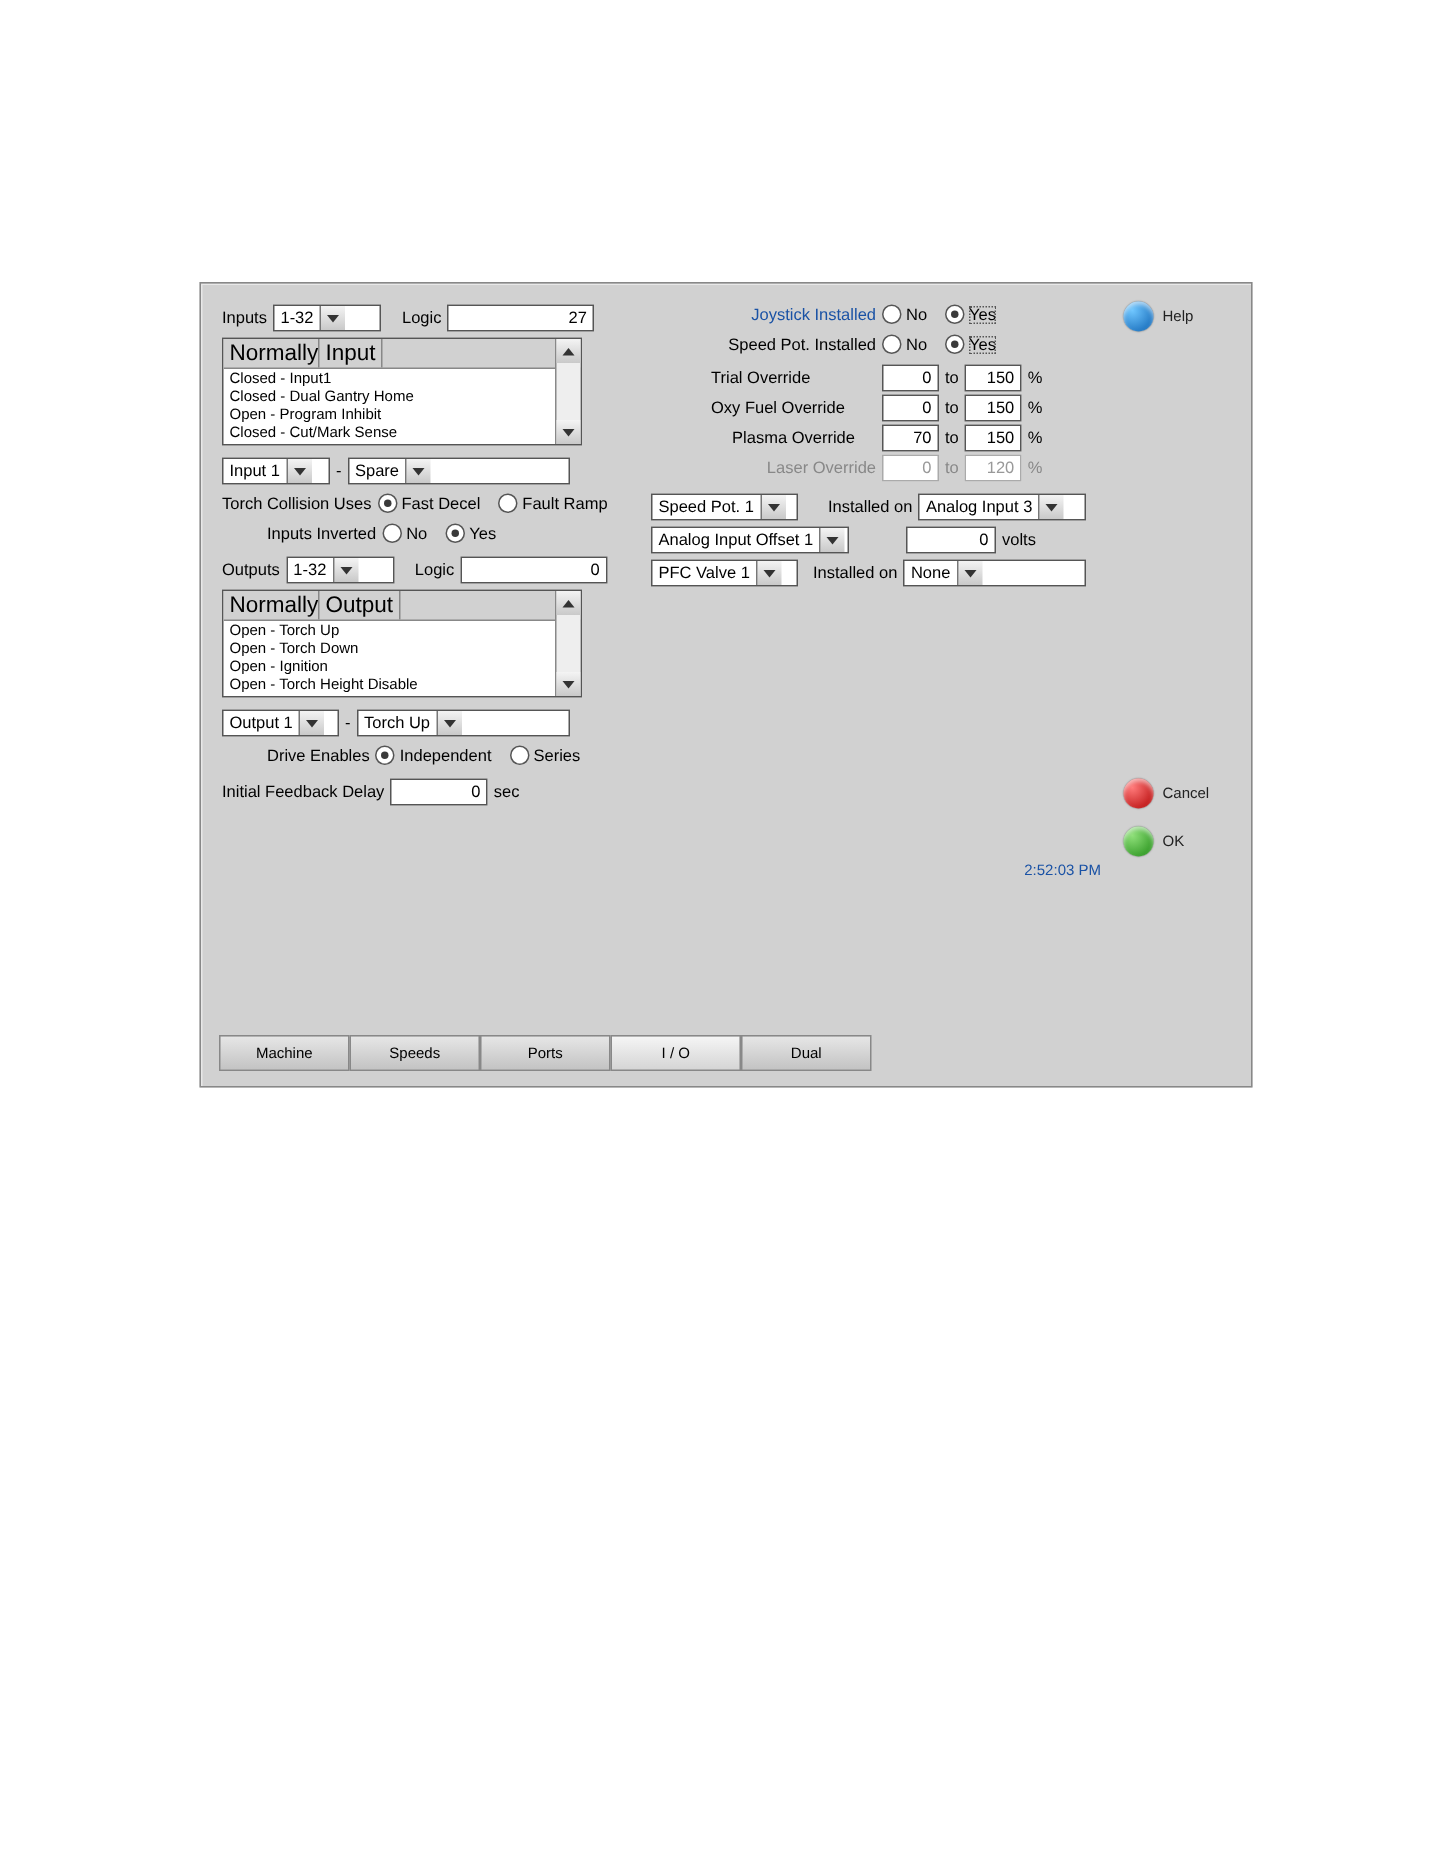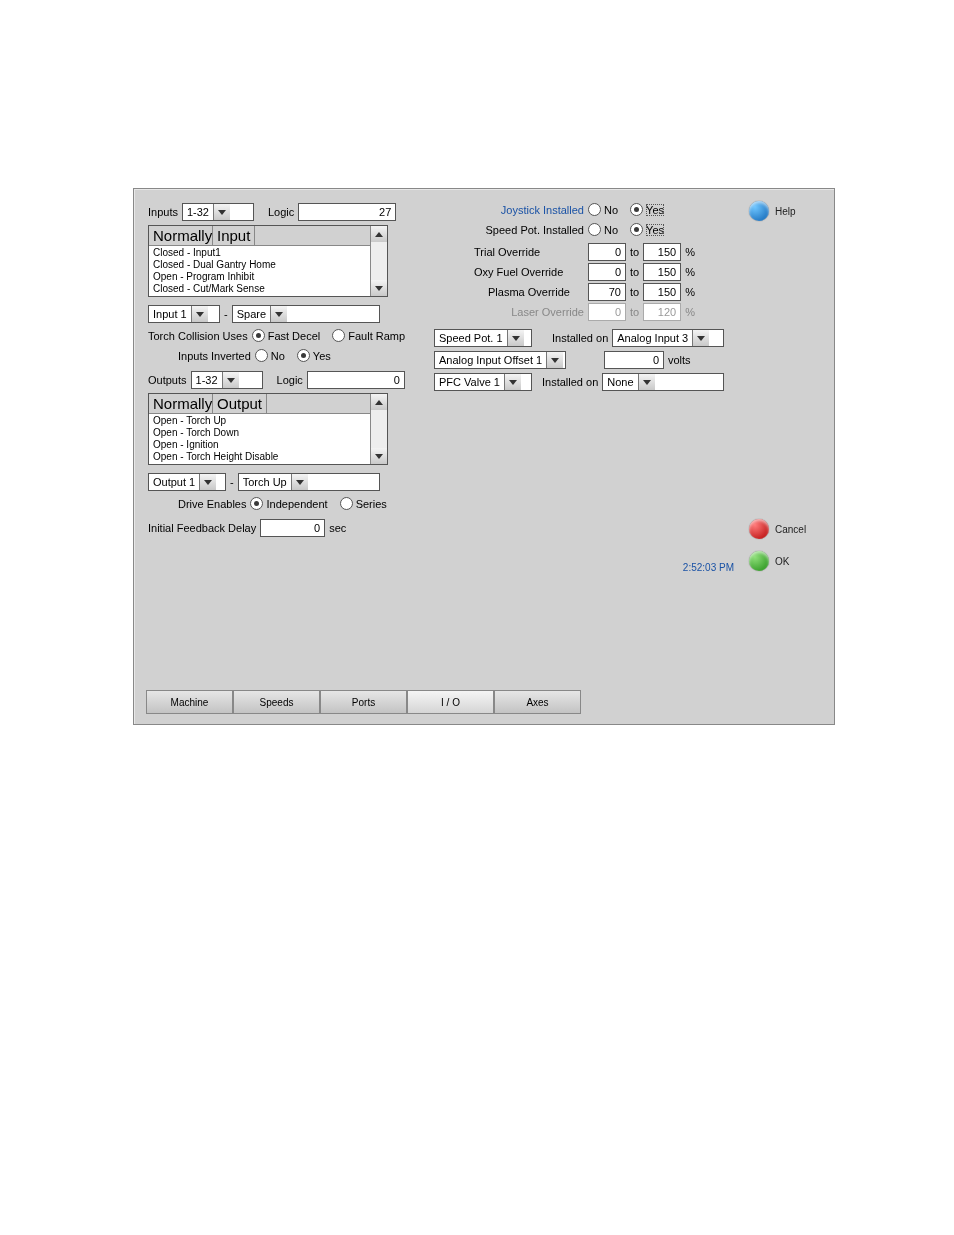--- a/index.html
+++ b/index.html
@@ -293,25 +293,25 @@
     </div>
     <div class="bigbtn" style="top:330px">
       <span class="icon" style="background:radial-gradient(circle at 30% 30%,#ff7a7a,#b00000)"></span>
       <span>Cancel</span>
     </div>
     <div class="bigbtn" style="top:362px">
       <span class="icon" style="background:radial-gradient(circle at 30% 30%,#8fe07a,#1d8a12)"></span>
       <span>OK</span>
     </div>
 
-    <div style="position:absolute;right:100px;top:373px;color:#1a52a5;font-size:10px">2:52:03 PM</div>
+    <div style="position:absolute;right:100px;top:386px;color:#1a52a5;font-size:10px">2:52:03 PM</div>
 
     <div class="tabs">
       <div class="tab">Machine</div>
       <div class="tab">Speeds</div>
       <div class="tab">Ports</div>
       <div class="tab active">I / O</div>
-      <div class="tab">Axes</div>
+      <div class="tab">Dual</div>
     </div>
 
   </div>
 
 </div>
 
 </body></html>

